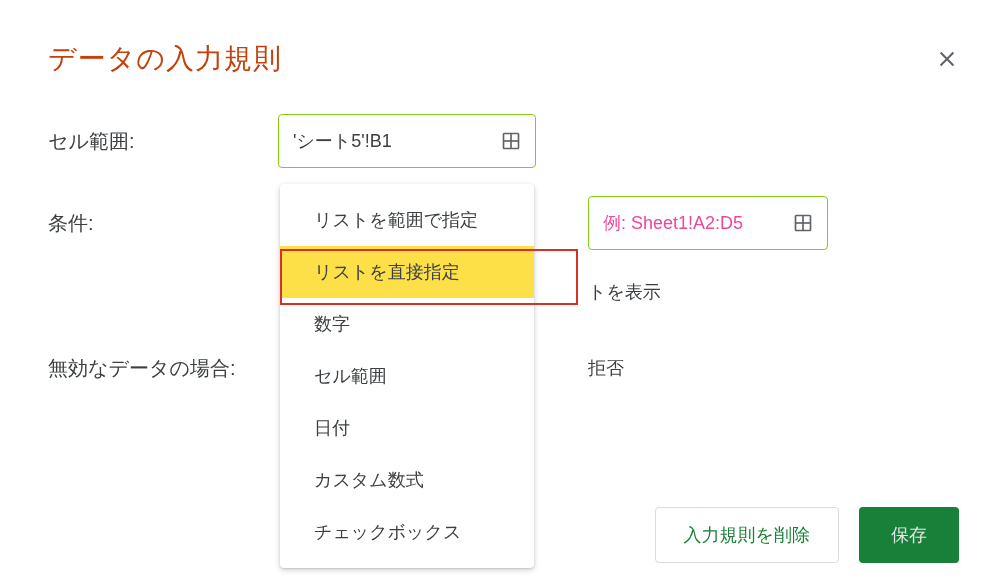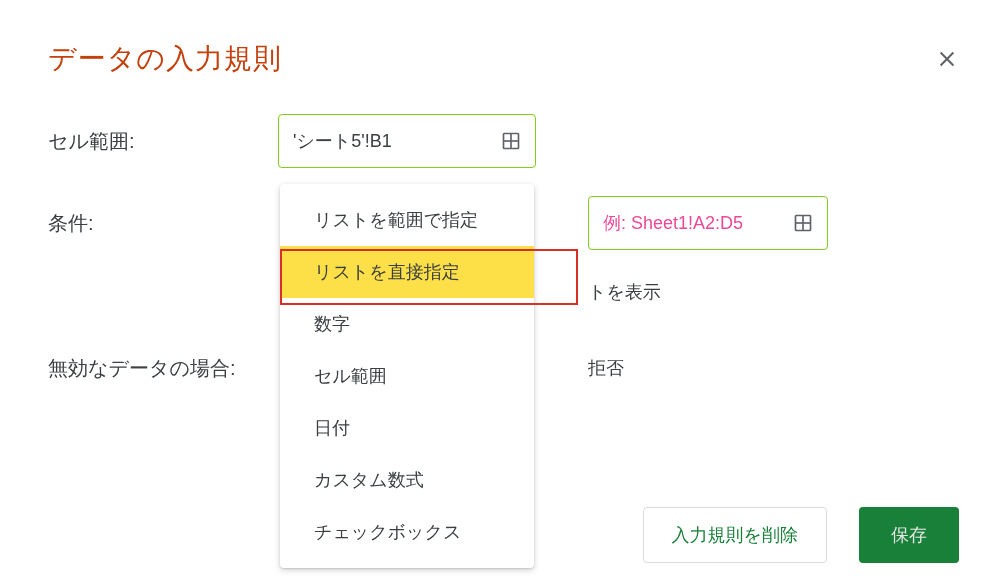--- a/index.html
+++ b/index.html
@@ -62,21 +62,21 @@
   height: 56px;
   border: 2px solid #d93025;
   z-index: 101;
   pointer-events: none;
 }
 .footer {
   position: absolute;
   bottom: 24px;
   right: 48px;
   display: flex;
-  gap: 32px;
+  gap: 20px;
   align-items: flex-end;
 }
 .btn {
   height: 56px;
   padding: 0 28px;
   border-radius: 4px;
   font-size: 18px;
   display: flex;
   align-items: center;
   justify-content: center;

